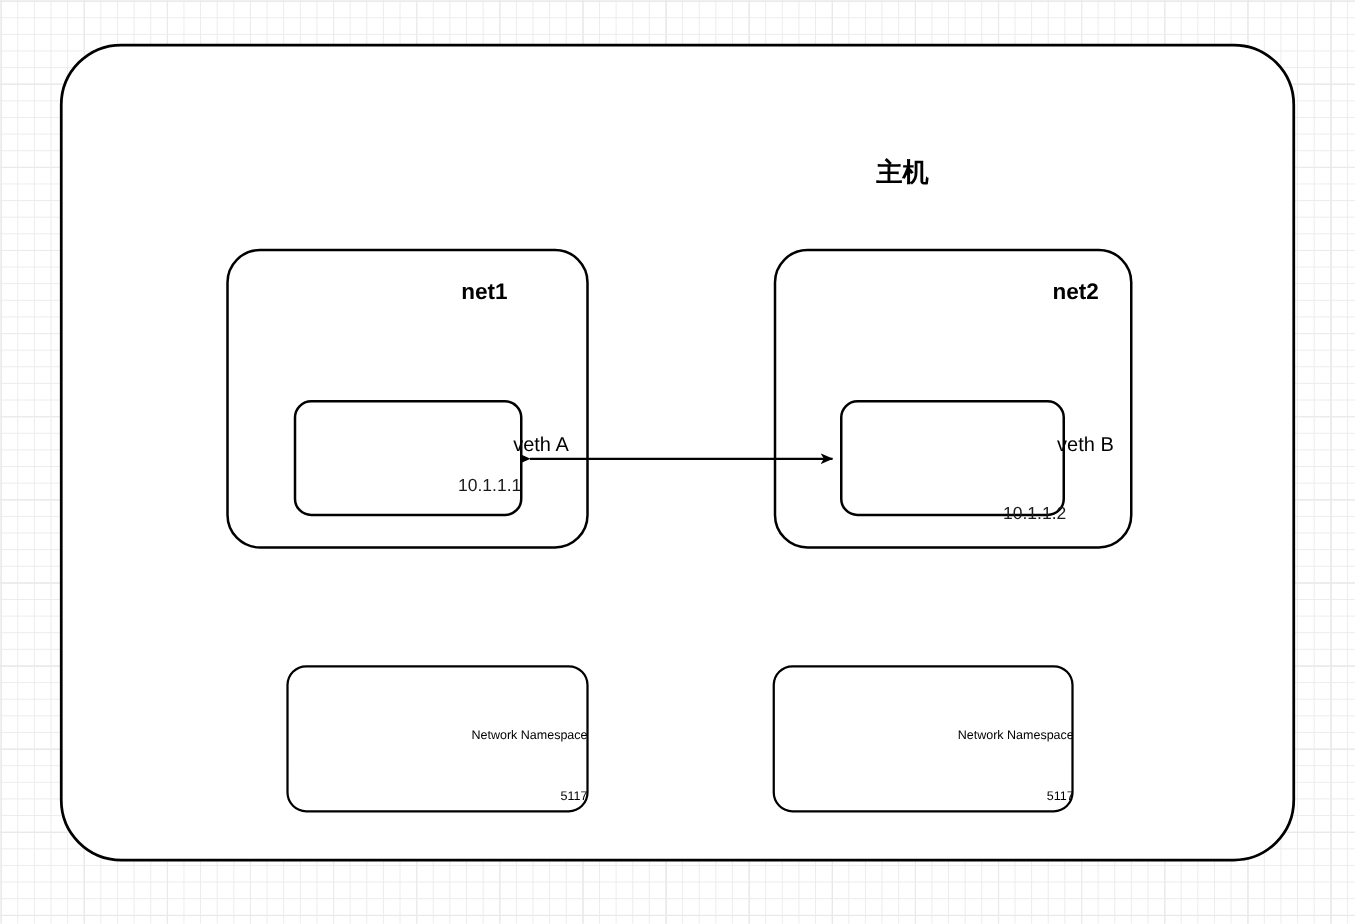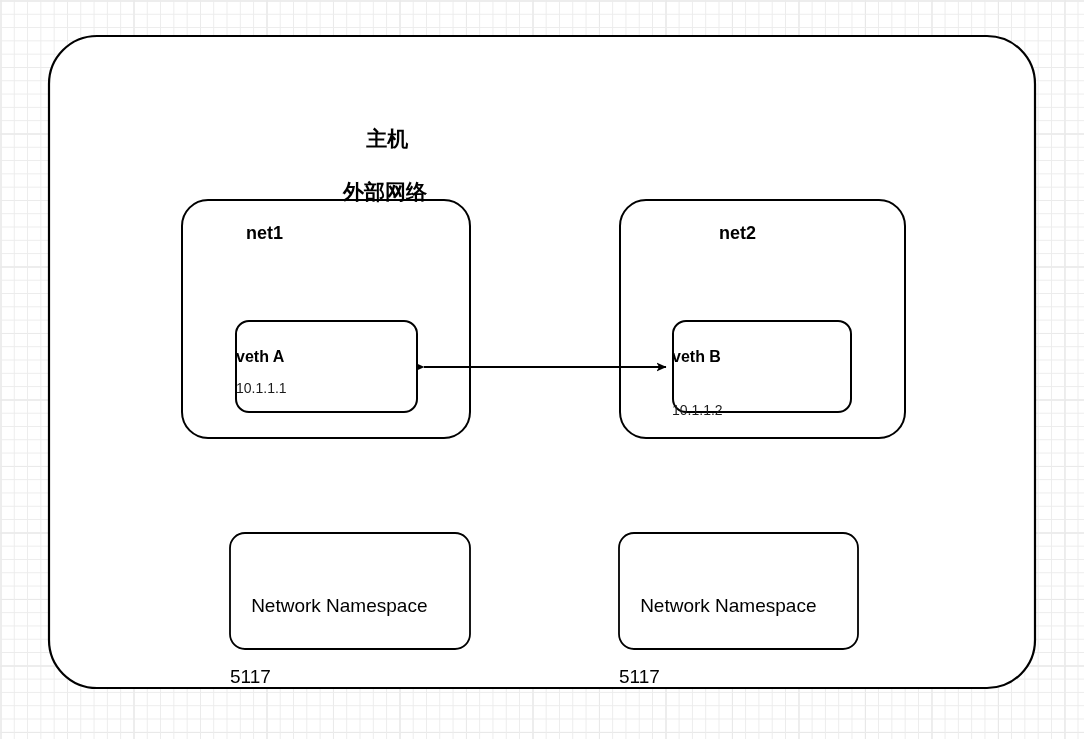--- a/index.html
+++ b/index.html
@@ -33,21 +33,21 @@
     position: absolute;
     left: 0;
     top: 0;
     width: 1084px;
     height: 739px;
   }
 
   .txt {
     position: absolute;
     color: #000000;
-    text-align: left;
+    text-align: right;
     white-space: pre;
     line-height: 1.25;
   }
   .txt-bold { font-weight: bold; }
 
   
   #host-title {
     left: 343px;
     top: 100px;
     width: 400px;
@@ -61,37 +61,37 @@
     font-size: 18px;
     font-weight: bold;
     width: 160px;
   }
   #net1-label { left: 246px; top: 222px; }
   #net2-label { left: 719px; top: 222px; }
 
   
   .veth-name {
     font-size: 16px;
-    font-weight: bold;
+    font-weight: normal;
     width: 219px;
   }
   .veth-ip {
     font-size: 14px;
     font-weight: normal;
     width: 181px;
     color: #1a1a1a;
   }
   #vethA-name { left: 236px; top: 347px; }
   #vethA-ip   { left: 236px; top: 380px; }
   #vethB-name { left: 672px; top: 347px; }
   #vethB-ip   { left: 672px; top: 402px; }
 
   
   .ns-text {
-    font-size: 19px;
+    font-size: 10px;
     font-weight: normal;
     width: 240px;
   }
   .ns-text .line2 { display: block; margin-top: 24px; }
   #ns1-text { left: 230px; top: 570px; }
   #ns2-text { left: 619px; top: 570px; }
 </style>
 </head>
 <body>
 
@@ -118,21 +118,20 @@
     <rect x="236" y="321" width="181" height="91" rx="13" ry="13" fill="#ffffff" stroke="#000000" stroke-width="2"></rect>
 
     <rect x="673" y="321" width="178" height="91" rx="13" ry="13" fill="#ffffff" stroke="#000000" stroke-width="2"></rect>
 
     <rect x="230" y="533" width="240" height="116" rx="15" ry="15" fill="#ffffff" stroke="#000000" stroke-width="1.8"></rect>
     <rect x="619" y="533" width="239" height="116" rx="15" ry="15" fill="#ffffff" stroke="#000000" stroke-width="1.8"></rect>
   </svg>
 
   <div class="txt txt-bold" id="host-title">
     <span>主机</span>
-    <span class="line2">外部网络</span>
   </div>
 
   <div class="txt net-label" id="net1-label">net1</div>
   <div class="txt net-label" id="net2-label">net2</div>
 
   <div class="txt veth-name" id="vethA-name">veth A</div>
   <div class="txt veth-ip" id="vethA-ip">10.1.1.1</div>
 
   <div class="txt veth-name" id="vethB-name">veth B</div>
   <div class="txt veth-ip" id="vethB-ip">10.1.1.2</div>

